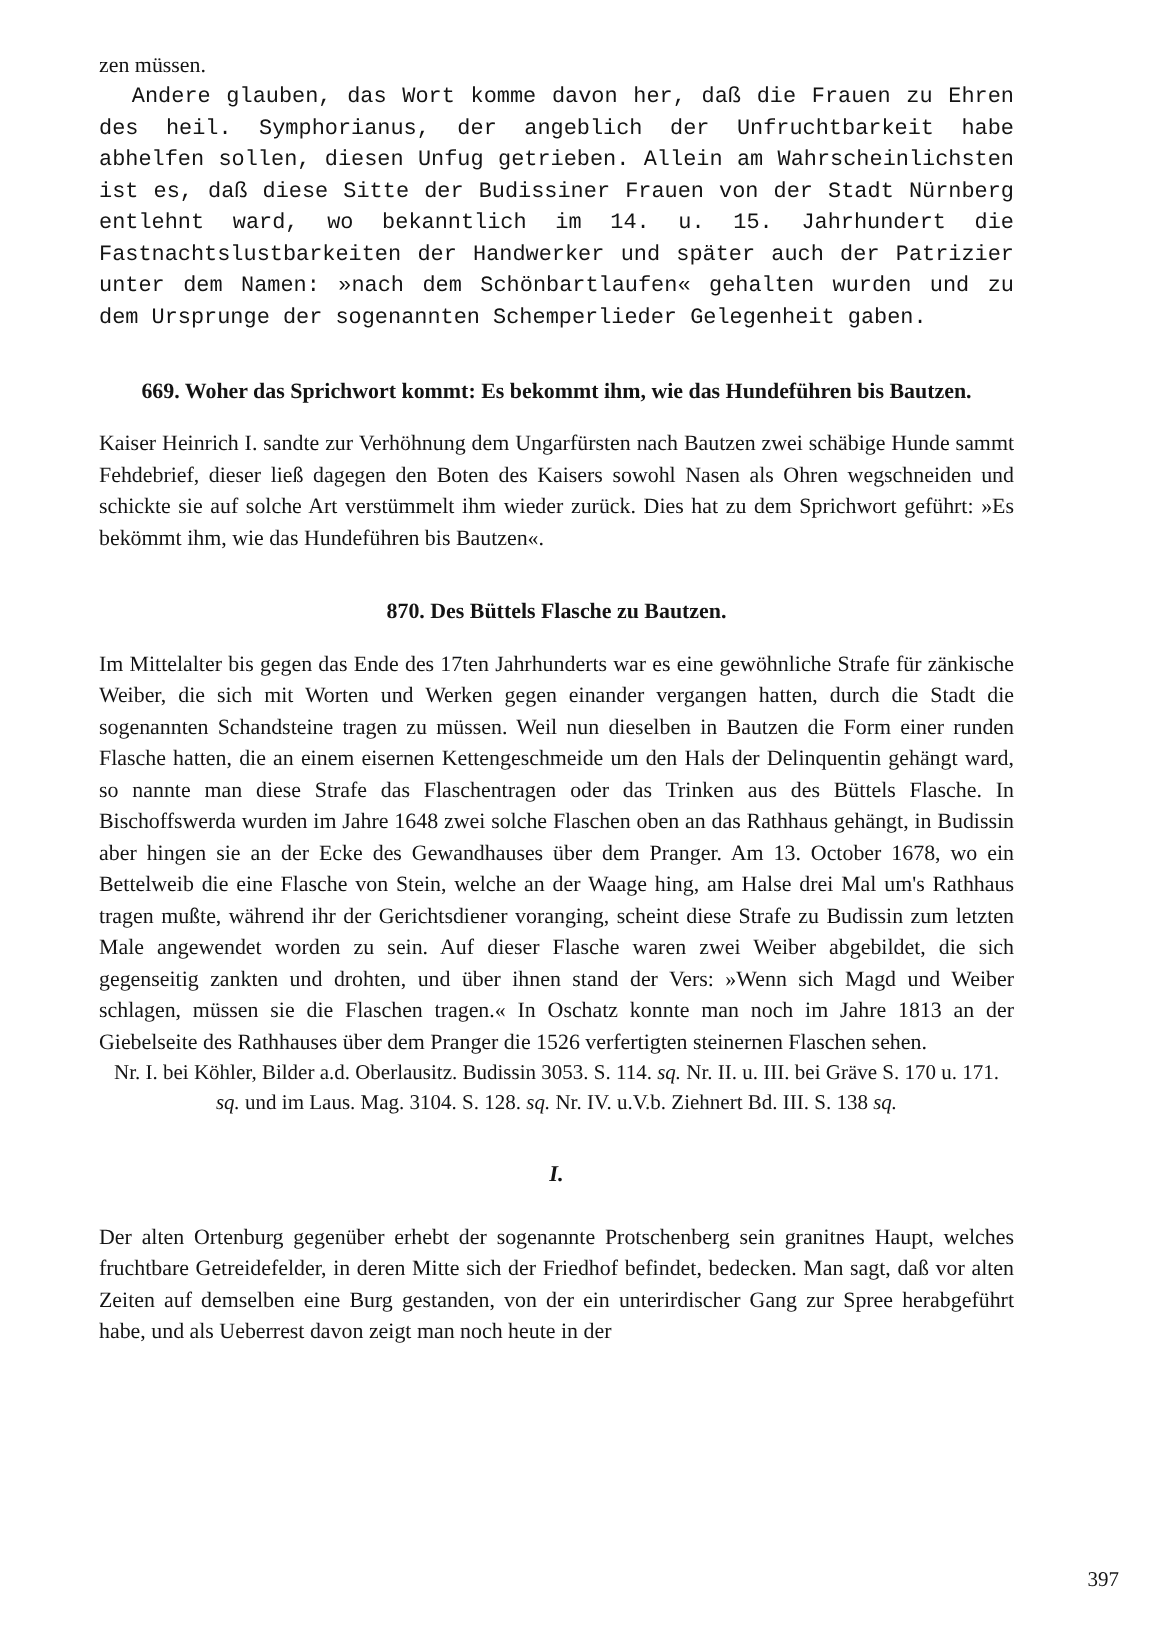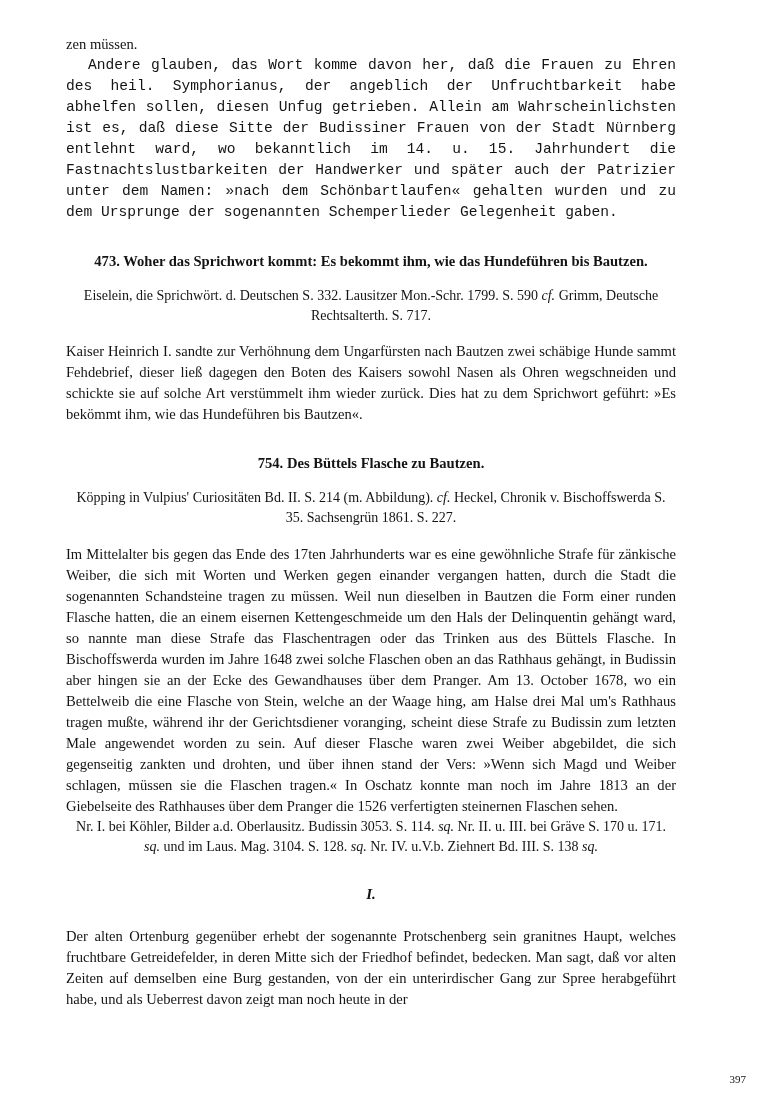--- a/index.html
+++ b/index.html
@@ -47,36 +47,34 @@
     text-align: center;
     font-weight: bold;
     font-style: italic;
     font-size: 15px;
     margin: 27px 0 20px 0;
   }
   .it { font-style: italic; }
   .page-number {
     position: absolute;
     right: 24px;
-    bottom: 12px;
-    font-size: 11px;
+    bottom: 36px;
+    font-size: 14px;
     color: #141414;
   }
 </style>
 </head>
 <body>
 
 <div class="page">
   <div class="content">
       <div class="block continuation">zen müssen.</div>
       <div class="block paragraph indent">Andere glauben, das Wort komme davon her, daß die Frauen zu Ehren des heil. Symphorianus, der angeblich der Unfruchtbarkeit habe abhelfen sollen, diesen Unfug getrieben. Allein am Wahrscheinlichsten ist es, daß diese Sitte der Budissiner Frauen von der Stadt Nürnberg entlehnt ward, wo bekanntlich im 14. u. 15. Jahrhundert die Fastnachtslustbarkeiten der Handwerker und später auch der Patrizier unter dem Namen: »nach dem Schönbartlaufen« gehalten wurden und zu dem Ursprunge der sogenannten Schemperlieder Gelegenheit gaben.</div>
-      <div class="block heading">473. Woher das Sprichwort kommt: Es bekommt ihm, wie das Hundeführen bis Bautzen.</div>
-      <div class="block citation"><span>Eiselein, die Sprichwört. d. Deutschen S. 332. Lausitzer Mon.-Schr. 1799. S. 590 </span><span class="it">cf.</span><span> Grimm, Deutsche Rechtsalterth. S. 717.</span></div>
+      <div class="block heading">669. Woher das Sprichwort kommt: Es bekommt ihm, wie das Hundeführen bis Bautzen.</div>
       <div class="block paragraph">Kaiser Heinrich I. sandte zur Verhöhnung dem Ungarfürsten nach Bautzen zwei schäbige Hunde sammt Fehdebrief, dieser ließ dagegen den Boten des Kaisers sowohl Nasen als Ohren wegschneiden und schickte sie auf solche Art verstümmelt ihm wieder zurück. Dies hat zu dem Sprichwort geführt: »Es bekömmt ihm, wie das Hundeführen bis Bautzen«.</div>
-      <div class="block heading">754. Des Büttels Flasche zu Bautzen.</div>
-      <div class="block citation"><span>Köpping in Vulpius' Curiositäten Bd. II. S. 214 (m. Abbildung). </span><span class="it">cf.</span><span> Heckel, Chronik v. Bischoffswerda S. 35. Sachsengrün 1861. S. 227.</span></div>
+      <div class="block heading">870. Des Büttels Flasche zu Bautzen.</div>
       <div class="block paragraph">Im Mittelalter bis gegen das Ende des 17ten Jahrhunderts war es eine gewöhnliche Strafe für zänkische Weiber, die sich mit Worten und Werken gegen einander vergangen hatten, durch die Stadt die sogenannten Schandsteine tragen zu müssen. Weil nun dieselben in Bautzen die Form einer runden Flasche hatten, die an einem eisernen Kettengeschmeide um den Hals der Delinquentin gehängt ward, so nannte man diese Strafe das Flaschentragen oder das Trinken aus des Büttels Flasche. In Bischoffswerda wurden im Jahre 1648 zwei solche Flaschen oben an das Rathhaus gehängt, in Budissin aber hingen sie an der Ecke des Gewandhauses über dem Pranger. Am 13. October 1678, wo ein Bettelweib die eine Flasche von Stein, welche an der Waage hing, am Halse drei Mal um's Rathhaus tragen mußte, während ihr der Gerichtsdiener voranging, scheint diese Strafe zu Budissin zum letzten Male angewendet worden zu sein. Auf dieser Flasche waren zwei Weiber abgebildet, die sich gegenseitig zankten und drohten, und über ihnen stand der Vers: »Wenn sich Magd und Weiber schlagen, müssen sie die Flaschen tragen.« In Oschatz konnte man noch im Jahre 1813 an der Giebelseite des Rathhauses über dem Pranger die 1526 verfertigten steinernen Flaschen sehen.</div>
       <div class="block citation"><span>Nr. I. bei Köhler, Bilder a.d. Oberlausitz. Budissin 3053. S. 114. </span><span class="it">sq.</span><span> Nr. II. u. III. bei Gräve S. 170 u. 171. </span><span class="it">sq.</span><span> und im Laus. Mag. 3104. S. 128. </span><span class="it">sq.</span><span> Nr. IV. u.V.b. Ziehnert Bd. III. S. 138 </span><span class="it">sq.</span></div>
       <div class="block section-numeral">I.</div>
       <div class="block paragraph">Der alten Ortenburg gegenüber erhebt der sogenannte Protschenberg sein granitnes Haupt, welches fruchtbare Getreidefelder, in deren Mitte sich der Friedhof befindet, bedecken. Man sagt, daß vor alten Zeiten auf demselben eine Burg gestanden, von der ein unterirdischer Gang zur Spree herabgeführt habe, und als Ueberrest davon zeigt man noch heute in der</div>
     </div>
   <div class="page-number">397</div>
 </div>
 
 </body></html>

